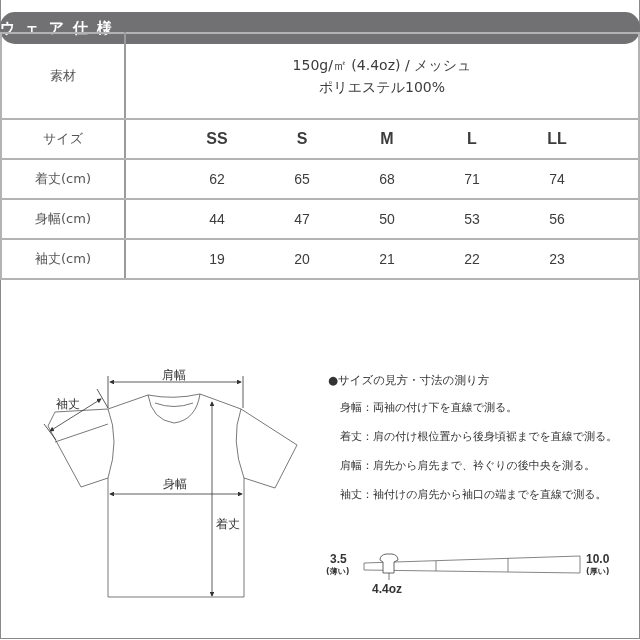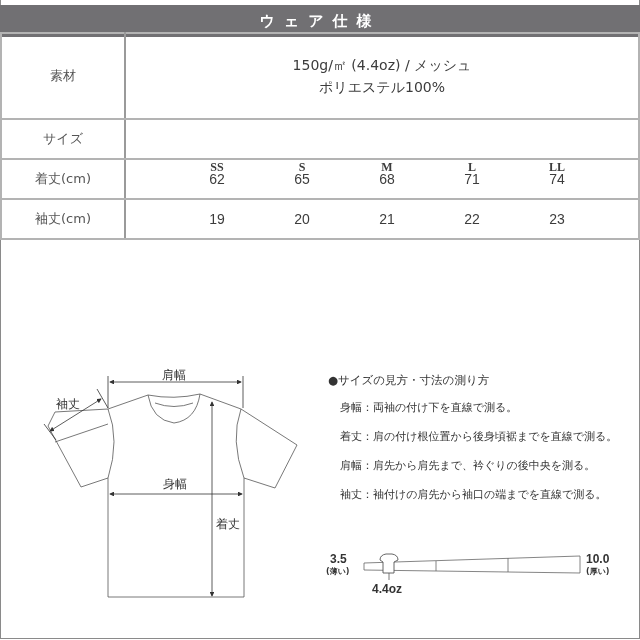--- a/index.html
+++ b/index.html
@@ -1,31 +1,31 @@
 <!DOCTYPE html>
 <html><head>
   <meta charset="utf-8">
   <style>
     html, body { margin: 0; padding: 0; background: #ffffff; }
     body { width: 640px; height: 640px; position: relative; overflow: hidden;
            font-family: "DejaVu Sans", sans-serif; color: #3a3a3a; }
     .frame { position: absolute; left: 0; top: 0; width: 638px; height: 638px;
              border: 1px solid #8a8a8a; border-top: none; }
-    .title-bar { position: absolute; left: 0; top: 5px; width: 640px; height: 32px;
-                 background: #717073; color: #ffffff; text-align: center;
-                 font-size: 15px; font-weight: bold; line-height: 32px; letter-spacing: 9px; }
+    .title-bar { position: absolute; left: 0; top: 12px; width: 640px; height: 32px;
+                 background: #717073; color: #ffffff; 
+                 font-size: 15px; font-weight: bold; line-height: 32px; letter-spacing: 9px; border-radius: 15px; }
     table.spec { position: absolute; left: 0; top: 32px; width: 640px;
                  border-collapse: collapse; table-layout: fixed; }
     table.spec td { border: 2px solid #b3b3b3; text-align: center; padding: 0;
                     font-size: 14px; color: #3c3c3c; }
     table.spec td.label { width: 122px; border-right: 2px solid #9a9a9a; font-size: 13px; color: #555; }
     table.spec tr.material td { height: 84px; }
     table.spec tr.sizerow td { height: 38px; }
     .mat-line { display: block; line-height: 22px; }
-    .size-hdr span { font-weight: bold; font-family: Liberation Serif, serif; font-size: 12px; margin-top: 28px; }
+    .size-hdr span { font-weight: bold; font-family: Liberation Sans, sans-serif; font-size: 16px; }
     .cells { position: relative; width: 100%; height: 38px; }
     .cells span { position: absolute; top: 0; line-height: 38px; width: 50px; margin-left: -25px; text-align: center; }
 
     .diagram { position: absolute; left: 0; top: 320px; width: 320px; height: 318px; }
     .howto { position: absolute; left: 328px; top: 373px; width: 300px; font-size: 11px; color: #333; }
     .howto .heading { font-size: 11.5px; margin-bottom: 12px; }
     .howto .item { padding-left: 12px; margin-bottom: 14px; white-space: nowrap; }
     .thick { position: absolute; left: 320px; top: 540px; width: 320px; height: 70px; }
     .txt { font-family: "Liberation Sans", sans-serif; }
   </style>
@@ -59,20 +59,32 @@
   </tr>
   <tr class="sizerow">
     <td class="label">着丈(cm)</td>
     <td>
       <div class="cells txt">
         <span style="left:91px">62</span>
         <span style="left:176px">65</span>
         <span style="left:261px">68</span>
         <span style="left:346px">71</span>
         <span style="left:431px">74</span>
+      </div>
+    </td>
+  </tr>
+  <tr class="sizerow">
+    <td class="label">身幅(cm)</td>
+    <td>
+      <div class="cells txt">
+        <span style="left:91px">44</span>
+        <span style="left:176px">47</span>
+        <span style="left:261px">50</span>
+        <span style="left:346px">53</span>
+        <span style="left:431px">56</span>
       </div>
     </td>
   </tr>
   <tr class="sizerow">
     <td class="label">袖丈(cm)</td>
     <td>
       <div class="cells txt">
         <span style="left:91px">19</span>
         <span style="left:176px">20</span>
         <span style="left:261px">21</span>

